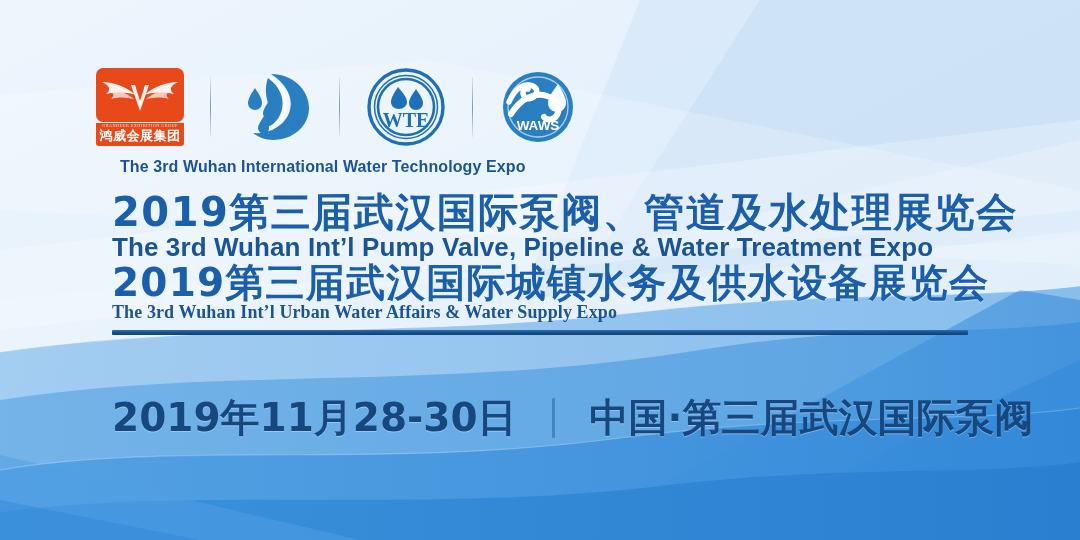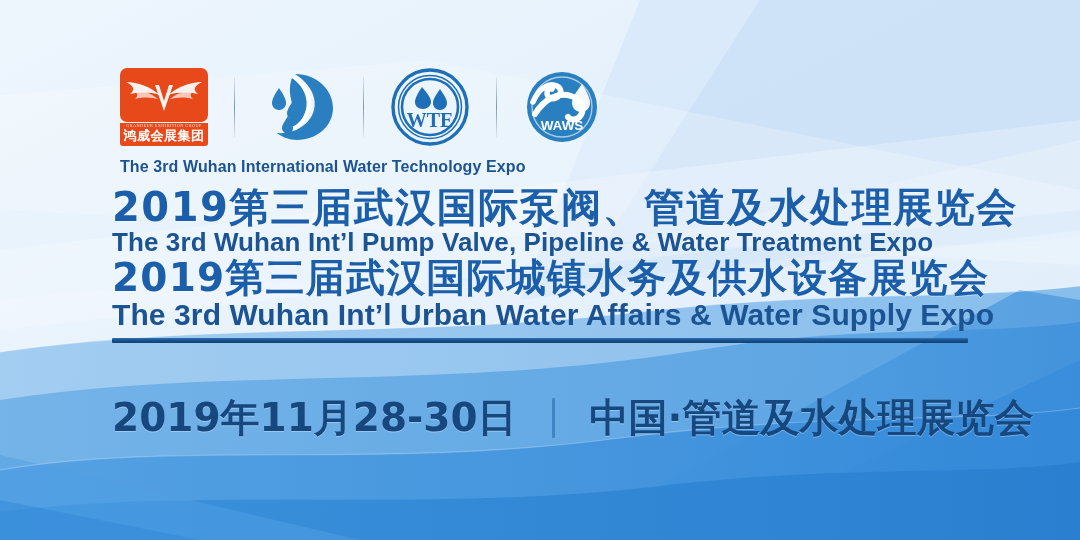--- a/index.html
+++ b/index.html
@@ -9,21 +9,21 @@
     background:#dcebf9;
   }
   #banner{
     position:relative;width:1080px;height:540px;overflow:hidden;
     background:linear-gradient(160deg,#e9f3fc 0%,#dbeafa 38%,#cfe4f8 72%,#c6dff7 100%);
   }
   
   .bg-layer{position:absolute;left:0;top:0;width:1080px;height:540px;pointer-events:none;}
   
   .logo-strip{
-    position:absolute;left:120px;top:62px;
+    position:absolute;left:96px;top:62px;
     display:flex;align-items:center;height:90px;
   }
   .logo-box{display:flex;align-items:center;justify-content:center;}
   .divider{
     width:1px;height:60px;margin:0 26px;
     background:linear-gradient(to bottom,rgba(120,150,180,.15),rgba(90,120,155,.75),rgba(120,150,180,.15));
   }
   
   .grandeur{
     width:88px;height:78px;display:flex;flex-direction:column;align-items:center;
@@ -52,26 +52,26 @@
     color:#1b5eaa;font-weight:bold;line-height:1.06;letter-spacing:0px;
     font-family:"DejaVu Sans",sans-serif;white-space:nowrap;
     text-shadow:0 1px 0 rgba(255,255,255,.35);
   }
   .en{
     color:#1b5393;font-weight:bold;line-height:1.1;
     font-family:"Liberation Sans",sans-serif;white-space:nowrap;
   }
   .blk1 .cn{font-size:40px;}
   .blk1 .en{font-size:16px;letter-spacing:.1px;margin-left:8px;}
-  .blk2{margin-top:10px;}
+  .blk2{margin-top:15px;}
   .blk2 .cn{font-size:40px;letter-spacing:1.5px;}
   .blk2 .en{font-size:26px;letter-spacing:.1px;}
   .blk3{}
   .blk3 .cn{font-size:39px;letter-spacing:1.2px;}
-  .blk3 .en{font-size:30px;letter-spacing:.1px;}
+  .blk3 .en{font-size:18px;letter-spacing:.1px;font-family:Liberation Serif, serif;}
   .rule{
     margin-top:7px;height:5px;width:856px;
     background:linear-gradient(to bottom,#2f6fb5 0%,#19528f 45%,#12406f 100%);
     border-radius:1px;
   }
   
   .footer{
     position:absolute;left:112px;top:398px;display:flex;
   }
   .fdate,.fvenue{
@@ -219,16 +219,16 @@
       <div class="cn">2019第三届武汉国际城镇水务及供水设备展览会</div>
       <div class="en">The 3rd Wuhan Int’l Urban Water Affairs &amp; Water Supply Expo</div>
     </div>
 
     <div class="rule"></div>
   </div>
 
   <div class="footer">
     <div class="fdate">2019年11月28-30日</div>
     <div class="fsep"></div>
-    <div class="fvenue">中国·管道及水处理展览会</div>
+    <div class="fvenue">中国·第三届武汉国际泵阀</div>
   </div>
 
 </div>
 
 </body></html>

